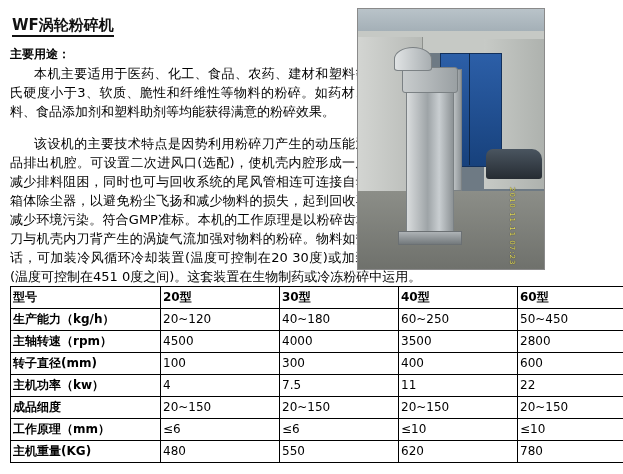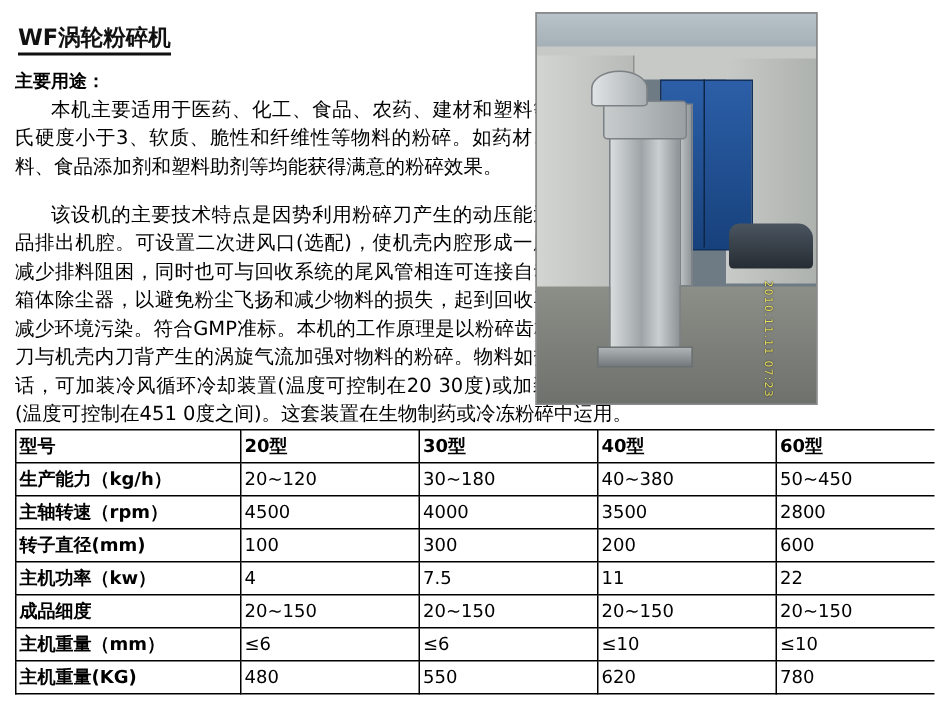--- a/index.html
+++ b/index.html
@@ -231,54 +231,54 @@
       <tr class="head">
         <td class="rowhead">型号</td>
         <td class="cell">20型</td>
         <td class="cell">30型</td>
         <td class="cell">40型</td>
         <td class="cell">60型</td>
       </tr>
       <tr>
         <td class="rowhead">生产能力（kg/h）</td>
         <td class="cell">20~120</td>
-        <td class="cell">30~180</td>
-        <td class="cell">40~380</td>
+        <td class="cell">40~180</td>
+        <td class="cell">60~250</td>
         <td class="cell">50~450</td>
       </tr>
       <tr>
         <td class="rowhead">主轴转速（rpm）</td>
         <td class="cell">4500</td>
         <td class="cell">4000</td>
         <td class="cell">3500</td>
         <td class="cell">2800</td>
       </tr>
       <tr>
         <td class="rowhead">转子直径(mm)</td>
         <td class="cell">100</td>
         <td class="cell">300</td>
-        <td class="cell">200</td>
+        <td class="cell">400</td>
         <td class="cell">600</td>
       </tr>
       <tr>
         <td class="rowhead">主机功率（kw）</td>
         <td class="cell">4</td>
         <td class="cell">7.5</td>
         <td class="cell">11</td>
         <td class="cell">22</td>
       </tr>
       <tr>
         <td class="rowhead">成品细度</td>
         <td class="cell">20~150</td>
         <td class="cell">20~150</td>
         <td class="cell">20~150</td>
         <td class="cell">20~150</td>
       </tr>
       <tr>
-        <td class="rowhead">主机重量（mm）</td>
+        <td class="rowhead">工作原理（mm）</td>
         <td class="cell">≤6</td>
         <td class="cell">≤6</td>
         <td class="cell">≤10</td>
         <td class="cell">≤10</td>
       </tr>
       <tr>
         <td class="rowhead">主机重量(KG)</td>
         <td class="cell">480</td>
         <td class="cell">550</td>
         <td class="cell">620</td>

